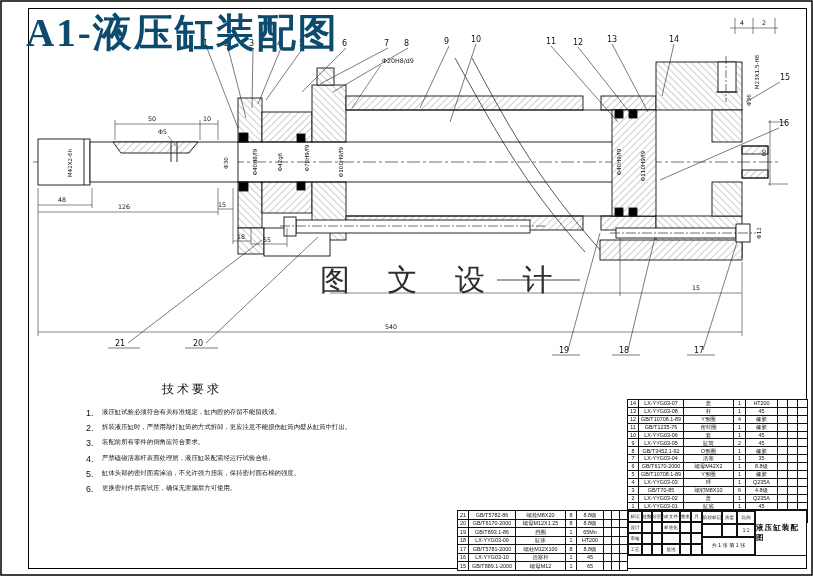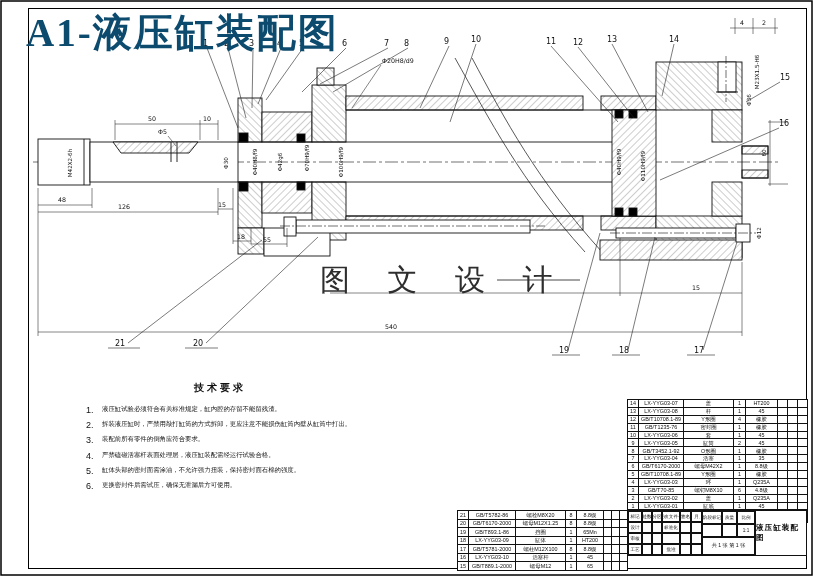--- a/index.html
+++ b/index.html
@@ -7,21 +7,21 @@
          font-family:"Liberation Sans","DejaVu Sans",sans-serif;color:#111;}
   .abs{position:absolute;}
   
   .sheet-title{left:26px;top:6px;font-family:"Liberation Serif","DejaVu Serif",serif;
     font-size:39px;font-weight:bold;color:#0c4a6e;letter-spacing:2px;white-space:nowrap;z-index:5;}
   
   .watermark{left:320px;top:260px;font-family:"Liberation Serif","DejaVu Serif",serif;
     font-size:30px;color:#2e2e2e;letter-spacing:15px;white-space:nowrap;z-index:4;}
   
   .techreq{left:86px;top:381px;width:300px;z-index:4;}
-  .techreq .hd{margin-left:108px;font-size:10px;font-weight:bold;letter-spacing:3px;margin-bottom:10px;}
+  .techreq .hd{margin-left:76px;font-size:12px;font-weight:normal;letter-spacing:3px;margin-bottom:10px;}
   .techreq .it{display:flex;margin-bottom:5.2px;}
   .techreq .n{width:16px;font-size:9px;flex:none;}
   .techreq .t{font-size:6.4px;line-height:7.5px;}
   
   table.bom{position:absolute;border-collapse:collapse;table-layout:fixed;background:#fff;z-index:6;}
   table.bom td{border:0.5px solid #111;padding:0;text-align:center;overflow:hidden;
     font-size:5.4px;line-height:6.5px;height:6.9px;white-space:nowrap;}
   #bom-main{left:627px;top:399px;width:180px;}
   #bom-ext{left:457px;top:510px;width:170px;}
   #bom-ext td{height:7.5px;}

